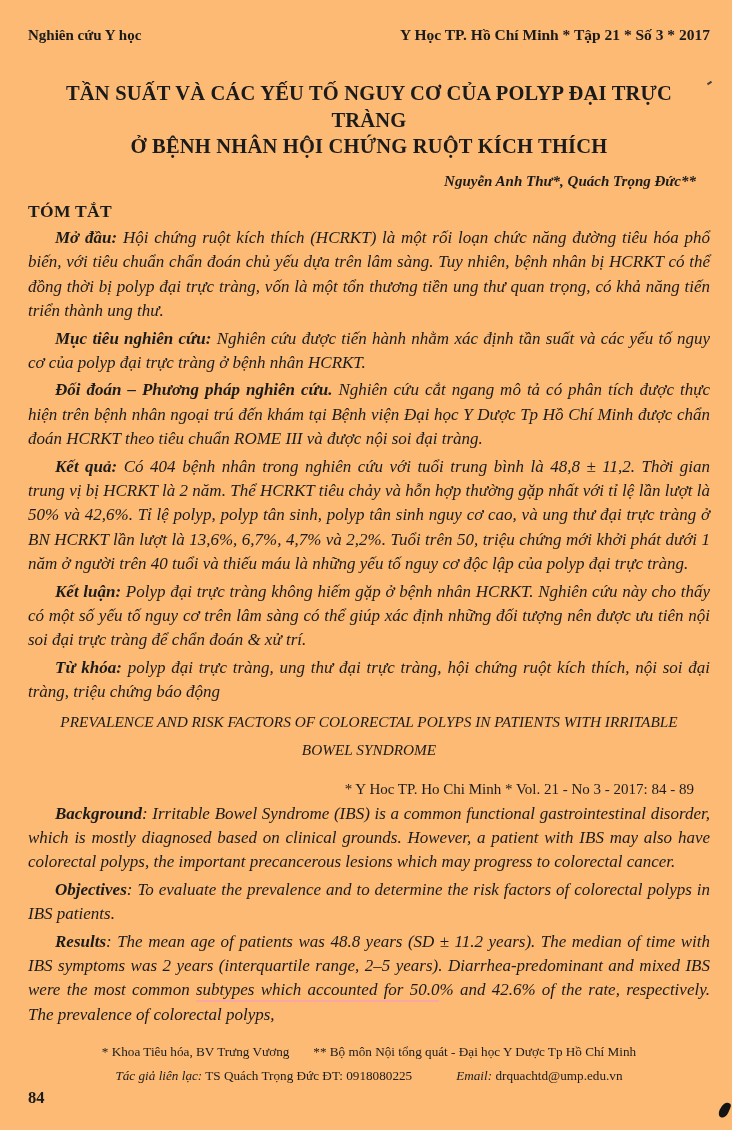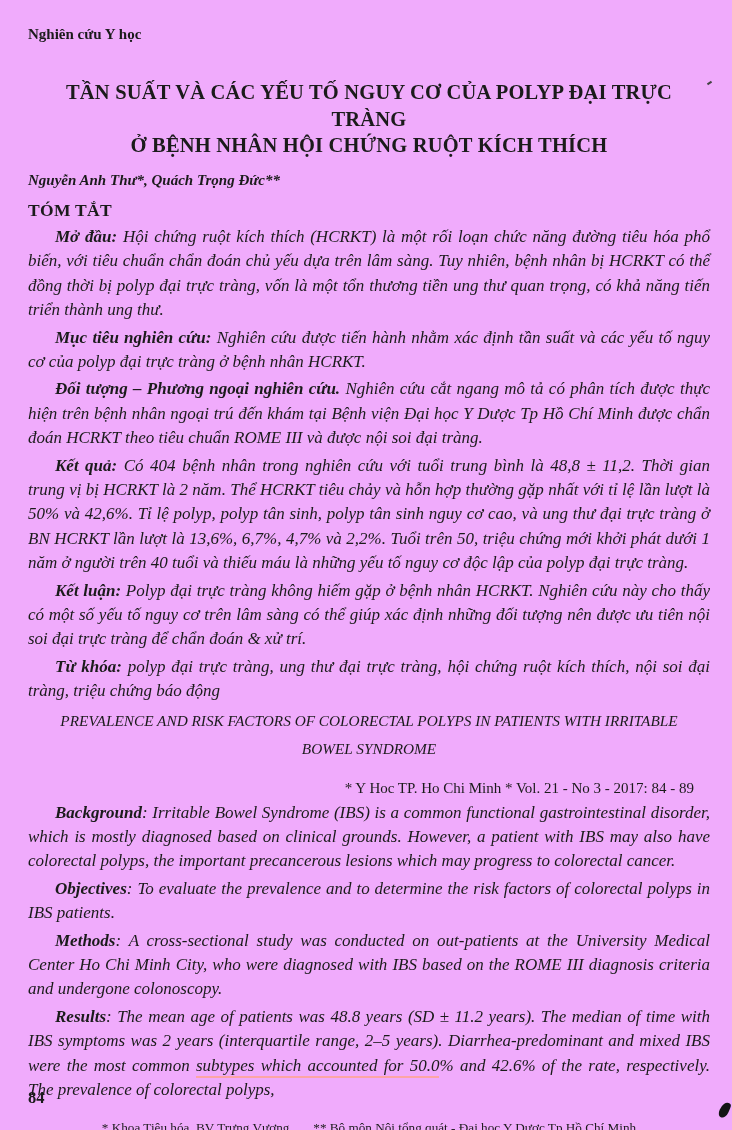--- a/index.html
+++ b/index.html
@@ -1,20 +1,20 @@
 <!DOCTYPE html>
 <html><head>
 <meta charset="utf-8">
 <style>
   html,body { margin:0; padding:0; background:#e8e8e8; }
   .page {
     position:relative;
     width:732px; height:1130px;
     margin:0 auto;
-    background:#f0abfc;
+    background:#fdba74;
     color:#1b1b1b;
     font-family:"Liberation Serif","DejaVu Serif",serif;
     box-sizing:border-box;
     padding:26px 22px 0 28px;
     overflow:hidden;
   }
   .header {
     display:flex; justify-content:space-between; align-items:baseline;
     font-weight:bold; font-size:15.5px;
   }
@@ -22,20 +22,21 @@
   .title {
     margin:36px 0 0 0;
     text-align:center;
     font-weight:bold;
     font-size:20.5px;
     line-height:1.3;
     letter-spacing:0.2px;
   }
   .authors {
     margin:13px 14px 0 0;
+    text-align:right;
     font-weight:bold;
     font-style:italic;
     font-size:15px;
   }
   .sec-heading {
     margin:11px 0 4px 0;
     font-weight:bold;
     font-size:17.5px;
     letter-spacing:0.3px;
   }
@@ -91,57 +92,57 @@
     transform:rotate(24deg);
   }
 </style>
 </head>
 <body>
 
 <div class="page">
 
   <div class="header">
     <span class="hl">Nghiên cứu Y học</span>
+    <span>Y Học TP. Hồ Chí Minh * Tập 21 * Số 3 * 2017</span>
   </div>
 
   <div class="title">
     <span>TẦN SUẤT VÀ CÁC YẾU TỐ NGUY CƠ CỦA POLYP ĐẠI TRỰC TRÀNG</span><br>
     <span>Ở BỆNH NHÂN HỘI CHỨNG RUỘT KÍCH THÍCH</span>
   </div>
   <div class="speck"></div>
 
   <div class="authors">Nguyễn Anh Thư*, Quách Trọng Đức**</div>
 
   <div class="sec-heading">TÓM TẮT</div>
 
   <p class="para"><span class="lead">Mở đầu:</span><span> Hội chứng ruột kích thích (HCRKT) là một rối loạn chức năng đường tiêu hóa phổ biến, với tiêu chuẩn chẩn đoán chủ yếu dựa trên lâm sàng. Tuy nhiên, bệnh nhân bị HCRKT có thể đồng thời bị polyp đại trực tràng, vốn là một tổn thương tiền ung thư quan trọng, có khả năng tiến triển thành ung thư.</span></p>
 
   <p class="para"><span class="lead">Mục tiêu nghiên cứu:</span><span> Nghiên cứu được tiến hành nhằm xác định tần suất và các yếu tố nguy cơ của polyp đại trực tràng ở bệnh nhân HCRKT.</span></p>
 
-  <p class="para"><span class="lead">Đối tượng – Phương ngoại nghiên cứu.</span><span> Nghiên cứu cắt ngang mô tả có phân tích được thực hiện trên bệnh nhân ngoại trú đến khám tại Bệnh viện Đại học Y Dược Tp Hồ Chí Minh được chẩn đoán HCRKT theo tiêu chuẩn ROME III và được nội soi đại tràng.</span></p>
+  <p class="para"><span class="lead">Đối đoán – Phương pháp nghiên cứu.</span><span> Nghiên cứu cắt ngang mô tả có phân tích được thực hiện trên bệnh nhân ngoại trú đến khám tại Bệnh viện Đại học Y Dược Tp Hồ Chí Minh được chẩn đoán HCRKT theo tiêu chuẩn ROME III và được nội soi đại tràng.</span></p>
 
   <p class="para"><span class="lead">Kết quả:</span><span> Có 404 bệnh nhân trong nghiên cứu với tuổi trung bình là 48,8 ± 11,2. Thời gian trung vị bị HCRKT là 2 năm. Thể HCRKT tiêu chảy và hỗn hợp thường gặp nhất với tỉ lệ lần lượt là 50% và 42,6%. Tỉ lệ polyp, polyp tân sinh, polyp tân sinh nguy cơ cao, và ung thư đại trực tràng ở BN HCRKT lần lượt là 13,6%, 6,7%, 4,7% và 2,2%. Tuổi trên 50, triệu chứng mới khởi phát dưới 1 năm ở người trên 40 tuổi và thiếu máu là những yếu tố nguy cơ độc lập của polyp đại trực tràng.</span></p>
 
   <p class="para"><span class="lead">Kết luận:</span><span> Polyp đại trực tràng không hiếm gặp ở bệnh nhân HCRKT. Nghiên cứu này cho thấy có một số yếu tố nguy cơ trên lâm sàng có thể giúp xác định những đối tượng nên được ưu tiên nội soi đại trực tràng để chẩn đoán &amp; xử trí.</span></p>
 
   <p class="para"><span class="lead">Từ khóa:</span><span> polyp đại trực tràng, ung thư đại trực tràng, hội chứng ruột kích thích, nội soi đại tràng, triệu chứng báo động</span></p>
 
 
   <div class="abs-title">
     <span>PREVALENCE AND RISK FACTORS OF COLORECTAL POLYPS IN PATIENTS WITH IRRITABLE</span><br>
     <span>BOWEL SYNDROME</span>
   </div>
 
   <div class="abs-byline cit">* Y Hoc TP. Ho Chi Minh * Vol. 21 - No 3 - 2017: 84 - 89</div>
 
   <p class="para"><span class="lead">Background</span><span>: Irritable Bowel Syndrome (IBS) is a common functional gastrointestinal disorder, which is mostly diagnosed based on clinical grounds. However, a patient with IBS may also have colorectal polyps, the important precancerous lesions which may progress to colorectal cancer.</span></p>
 
   <p class="para"><span class="lead">Objectives</span><span>: To evaluate the prevalence and to determine the risk factors of colorectal polyps in IBS patients.</span></p>
 
-  <p class="para"><span class="lead">Methods</span><span>: A cross-sectional study was conducted on out-patients at the University Medical Center Ho Chi Minh City, who were diagnosed with IBS based on the ROME III diagnosis criteria and undergone colonoscopy.</span></p>
 
   <p class="para"><span class="lead">Results</span><span>: The mean age of patients was 48.8 years (SD ± 11.2 years). The median of time with IBS symptoms was 2 years (interquartile range, 2–5 years). Diarrhea-predominant and mixed IBS were the most common </span><span class="underlined">subtypes which accounted for 50.0</span><span>% and 42.6% of the rate, respectively. The prevalence of colorectal polyps,</span></p>
 
   <div class="footnote">
     <div><span>* Khoa Tiêu hóa, BV Trưng Vương</span><span class="fn-gap"></span><span>** Bộ môn Nội tổng quát - Đại học Y Dược Tp Hồ Chí Minh</span></div>
     <div><span class="fn-italic">Tác giả liên lạc:</span><span> TS Quách Trọng Đức ĐT: 0918080225</span><span class="fn-gap2"></span><span class="fn-italic">Email:</span><span> drquachtd@ump.edu.vn</span></div>
   </div>
 
   <div class="page-number">84</div>
   <div class="corner-blob"></div>

